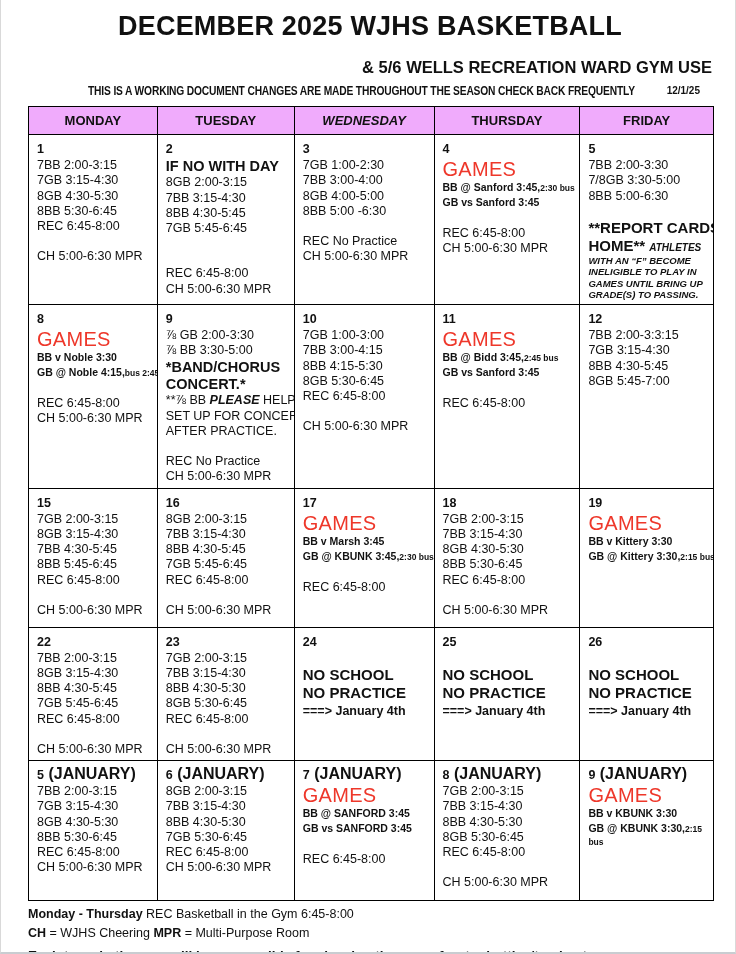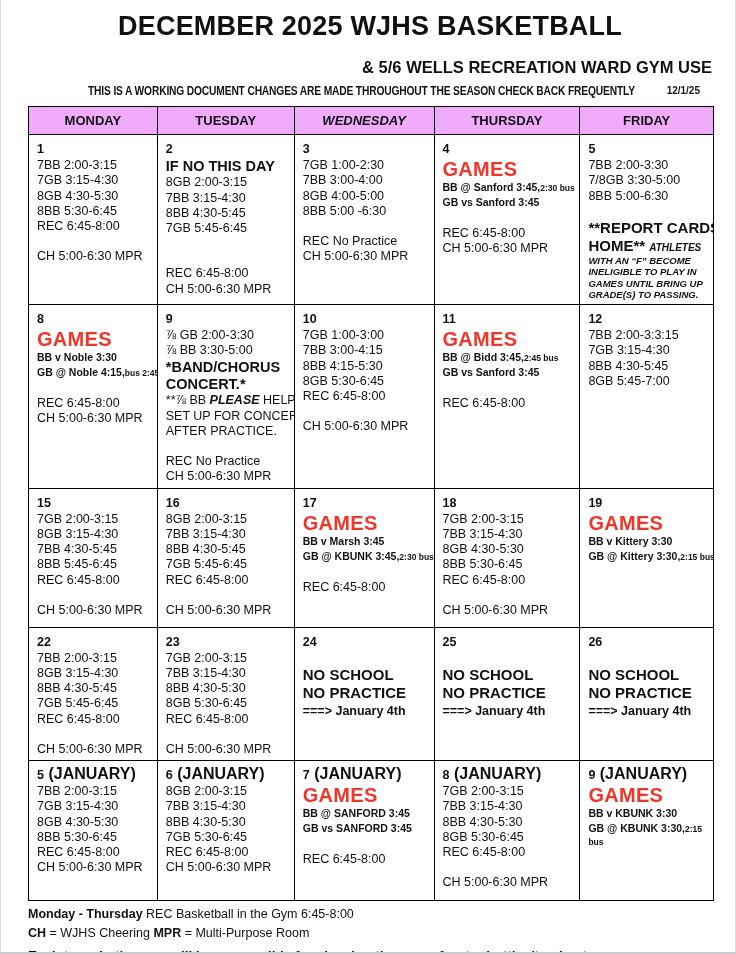--- a/index.html
+++ b/index.html
@@ -51,21 +51,21 @@
   td.cell {
     vertical-align:top; padding:3px 2px 3px 8px; overflow:hidden;
   }
   .day-line { margin-bottom:0px; line-height:1.25; }
   .day-num { font-weight:bold; font-size:12.5px; }
   .day-suffix { font-weight:bold; font-size:16px; }
   .ln { font-size:12.5px; line-height:1.22; min-height:15px; white-space:nowrap; }
   .st-n {}
   .st-blank { }
   .st-boldlg { font-weight:bold; font-size:14.5px; line-height:1.2; }
-  .st-games { color:var(--games-red,#ee372a); font-weight:bold; font-size:20px; line-height:1.15; letter-spacing:0.3px; }
+  .st-games { color:var(--games-red,#ee372a); font-weight:normal; font-size:20px; line-height:1.15; letter-spacing:0.3px; }
   .st-detail { font-weight:bold; font-size:10.5px; line-height:1.3; }
   span.st-sm { font-weight:bold; font-size:8.5px; }
   .st-dsm { font-weight:bold; font-size:8.5px; line-height:1.3; min-height:11px; }
   .st-big { font-weight:bold; font-size:15px; line-height:1.2; }
   .st-note { font-weight:bold; font-style:italic; font-size:9.5px; line-height:1.22; min-height:11px; }
   span.st-note-inline { font-weight:bold; font-style:italic; font-size:10px; }
   .st-noschool { font-weight:bold; font-size:15px; line-height:1.25; }
   .st-arrow { font-weight:bold; font-size:12.5px; line-height:1.3; }
   span.st-bi { font-weight:bold; font-style:italic; }
   span.st-reg {}
@@ -102,21 +102,21 @@
             <div class="ln st-n">7BB 2:00-3:15</div>
             <div class="ln st-n">7GB 3:15-4:30</div>
             <div class="ln st-n">8GB 4:30-5:30</div>
             <div class="ln st-n">8BB 5:30-6:45</div>
             <div class="ln st-n">REC 6:45-8:00</div>
             <div class="ln st-blank"></div>
             <div class="ln st-n">CH 5:00-6:30 MPR</div>
           </td>
           <td class="cell">
             <div class="day-line"><span class="day-num">2</span></div>
-            <div class="ln st-boldlg">IF NO THIS DAY</div>
+            <div class="ln st-boldlg">IF NO WITH DAY</div>
             <div class="ln st-n">8GB 2:00-3:15</div>
             <div class="ln st-n">7BB 3:15-4:30</div>
             <div class="ln st-n">8BB 4:30-5:45</div>
             <div class="ln st-n">7GB 5:45-6:45</div>
             <div class="ln st-blank"></div>
             <div class="ln st-blank"></div>
             <div class="ln st-n">REC 6:45-8:00</div>
             <div class="ln st-n">CH 5:00-6:30 MPR</div>
           </td>
           <td class="cell">

